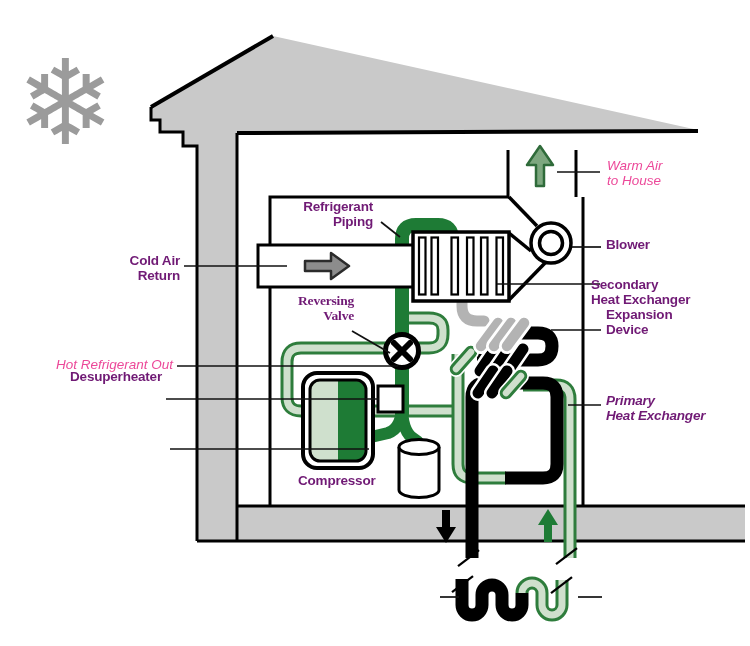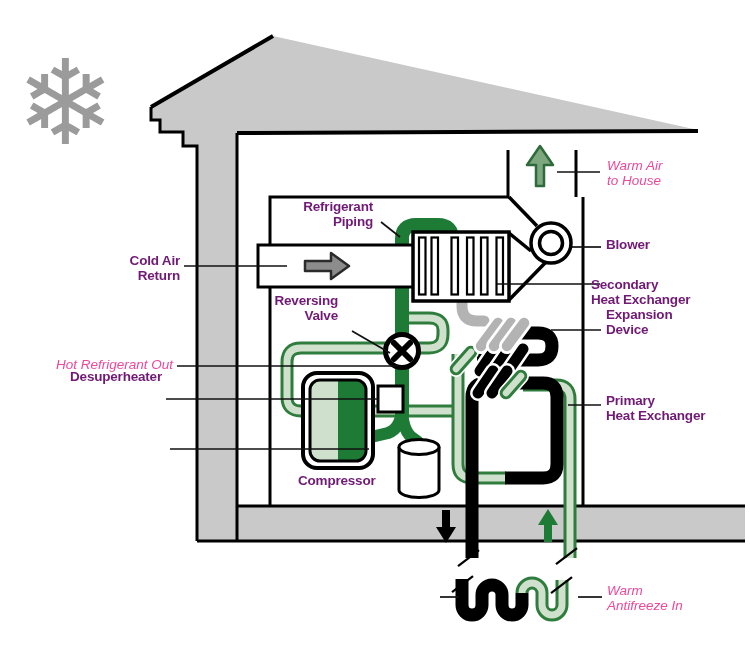--- a/index.html
+++ b/index.html
@@ -179,40 +179,38 @@
       <path d="M578,597 H602"></path>
     </g>
   </svg>
 
   <div class="lbl bold ral" style="right:377px;top:200px;">Refrigerant
 Piping</div>
 
   <div class="lbl bold ral" style="right:570px;top:246px;margin-top:8px;">Cold Air
 Return</div>
 
-  <div class="lbl bold ral" style="right:412px;top:294px;">Reversing
+  <div class="lbl bold ral" style="right:396px;top:294px;font-family:Liberation Serif, serif;">Reversing
 Valve</div>
 
   <div class="lbl ital ral" style="right:577px;top:357px;">Hot Refrigerant Out</div>
 
   <div class="lbl bold ral" style="right:588px;top:370px;">Desuperheater</div>
 
 
   <div class="lbl bold" style="left:298px;top:474px;">Compressor</div>
 
   <div class="lbl ital" style="left:607px;top:158px;">Warm Air
 to House</div>
 
   <div class="lbl bold" style="left:606px;top:238px;text-align:right;">Blower</div>
 
   <div class="lbl bold" style="left:591px;top:268px;margin-top:10px;">Secondary
 Heat Exchanger</div>
 
   <div class="lbl bold" style="left:606px;top:308px;">Expansion
 Device</div>
 
-  <div class="lbl bold" style="left:606px;top:394px;">Primary
+  <div class="lbl bold" style="left:606px;top:394px;font-style:italic;">Primary
 Heat Exchanger</div>
 
 
-  <div class="lbl ital" style="left:607px;top:583px;">Warm
-Antifreeze In</div>
 </div>
 
 </body></html>

